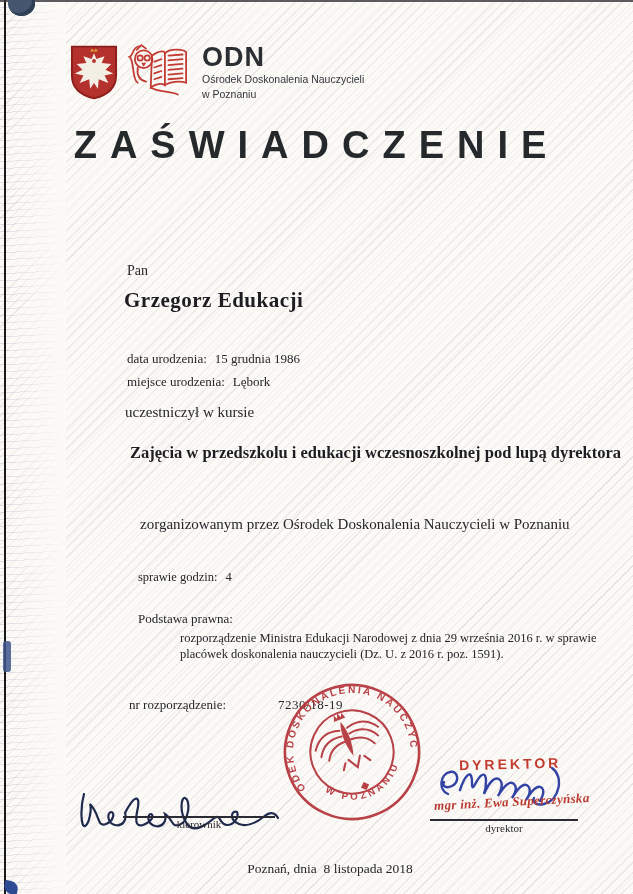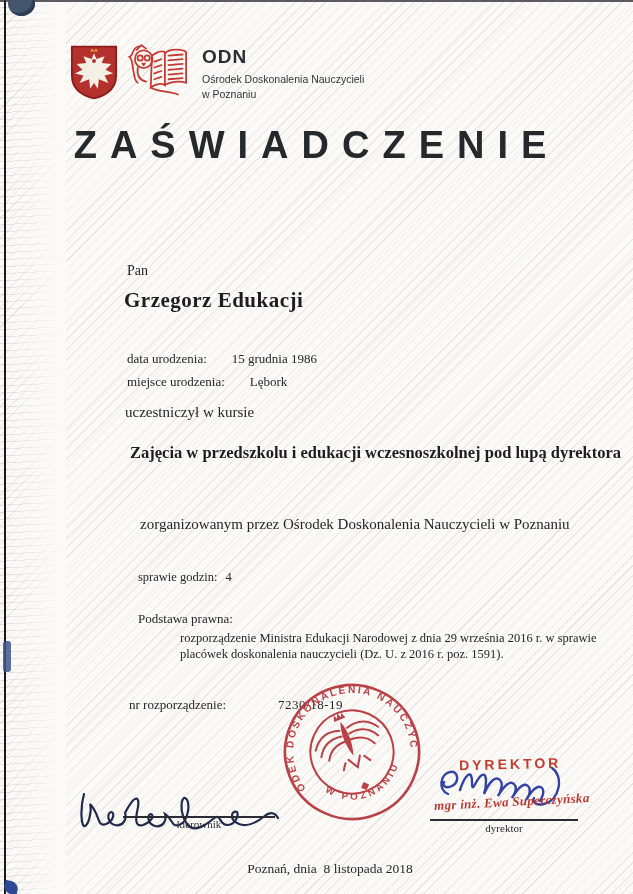--- a/index.html
+++ b/index.html
@@ -31,36 +31,36 @@
   .edge-line-top{position:absolute;left:0;top:0;width:633px;height:2px;background:#35353a;opacity:.8;}
   .blob-top{position:absolute;left:8px;top:-9px;width:27px;height:25px;background:#44566e;border-radius:50%;box-shadow:inset -3px -3px 0 #2e3f55;}
   .blob-mid{position:absolute;left:3px;top:641px;width:8px;height:31px;background:#3f568c;border-radius:3px;opacity:.85;}
   .blob-bottom{position:absolute;left:4px;top:881px;width:14px;height:13px;background:#2e4a94;border-radius:1px 8px 1px 8px;transform:rotate(12deg);}
 
   
   .logo-row{position:absolute;left:70px;top:40px;display:flex;align-items:flex-start;}
   .crest{width:48px;height:58px;margin-top:4px;}
   .owl-logo{width:66px;height:62px;margin-left:8px;}
   .org-text{margin-left:10px;margin-top:4px;font-family:"Liberation Sans", sans-serif;}
-  .org-abbr{font-size:19px;font-weight:800;color:#2b2e33;letter-spacing:1px;line-height:26px;}
+  .org-abbr{font-size:27px;font-weight:800;color:#2b2e33;letter-spacing:1px;line-height:26px;}
   .org-sub{font-size:10.5px;color:#33363b;line-height:12px;margin-top:3px;}
 
   .doc-title{
     position:absolute;left:0;top:124px;width:633px;text-align:center;
     font-family:"Liberation Sans", sans-serif;font-weight:800;
     font-size:38px;letter-spacing:13px;color:#26292c;
   }
 
   .t{position:absolute;color:#26262a;}
   .salutation{left:127px;top:263px;font-size:14px;}
   .recipient-name{left:124px;top:288px;font-size:21px;font-weight:700;letter-spacing:.5px;color:#1e1e22;}
   .birth-line{font-size:13px;}
   .birth-date-line{left:127px;top:351px;}
   .birth-place-line{left:127px;top:374px;}
-  .birth-line .val{margin-left:25px;}
+  .birth-line .val{margin-left:8px;}
   .participation{left:125px;top:404px;font-size:15px;}
   .course-title{left:130px;top:442px;width:500px;font-size:16.5px;font-weight:700;line-height:21px;color:#1e1e22;}
   .organizer{left:140px;top:516px;font-size:15px;white-space:nowrap;}
   .hours-line{left:138px;top:570px;font-size:12.5px;}
   .hours-line .val{margin-left:8px;}
   .legal-label{left:138px;top:611px;font-size:13px;}
   .legal-text{left:180px;top:630px;width:445px;font-size:12.5px;line-height:16px;}
   .cert-line{left:129px;top:697px;font-size:13px;}
   .cert-line .val{margin-left:52px;letter-spacing:.5px;}
 

